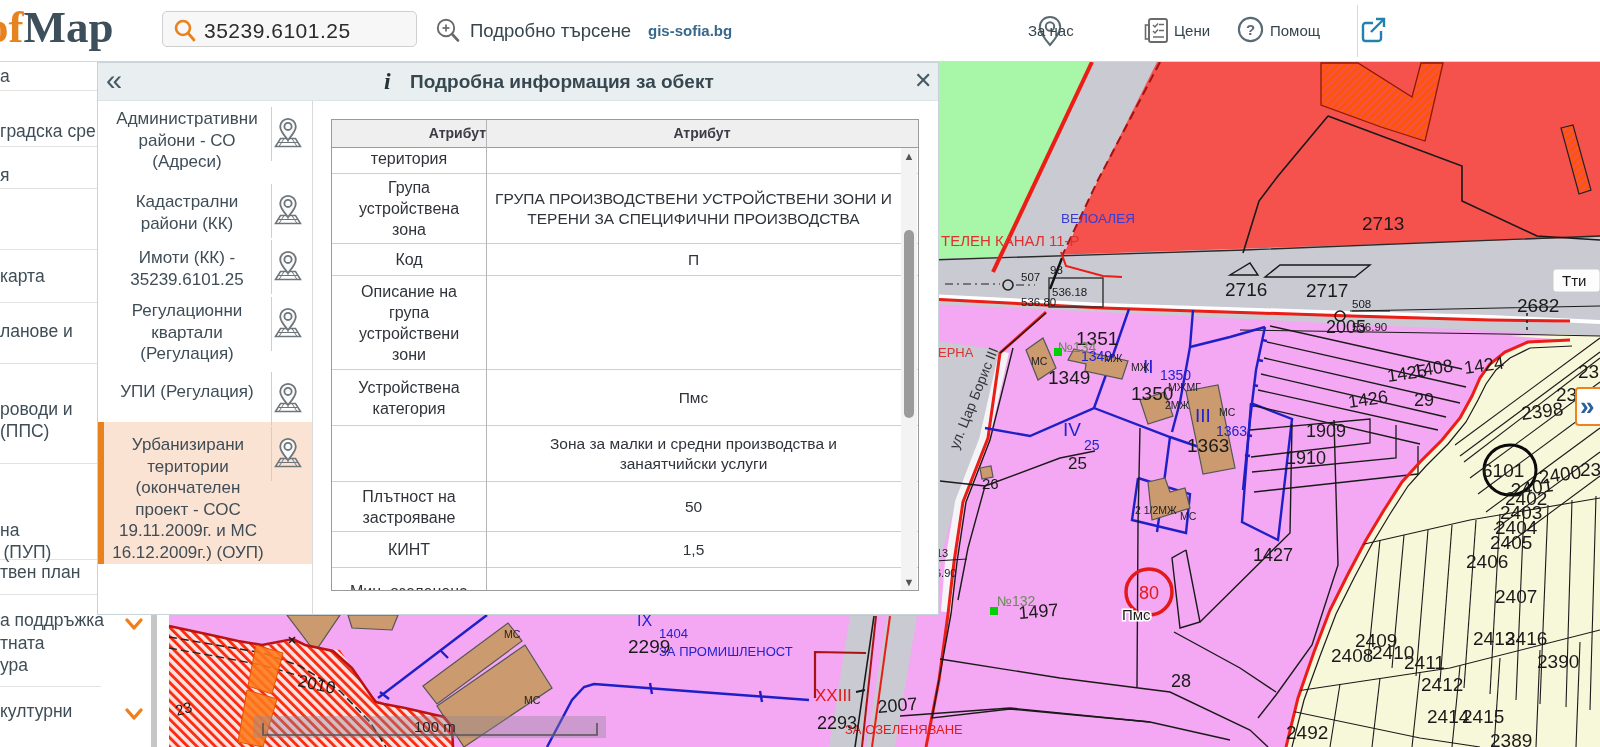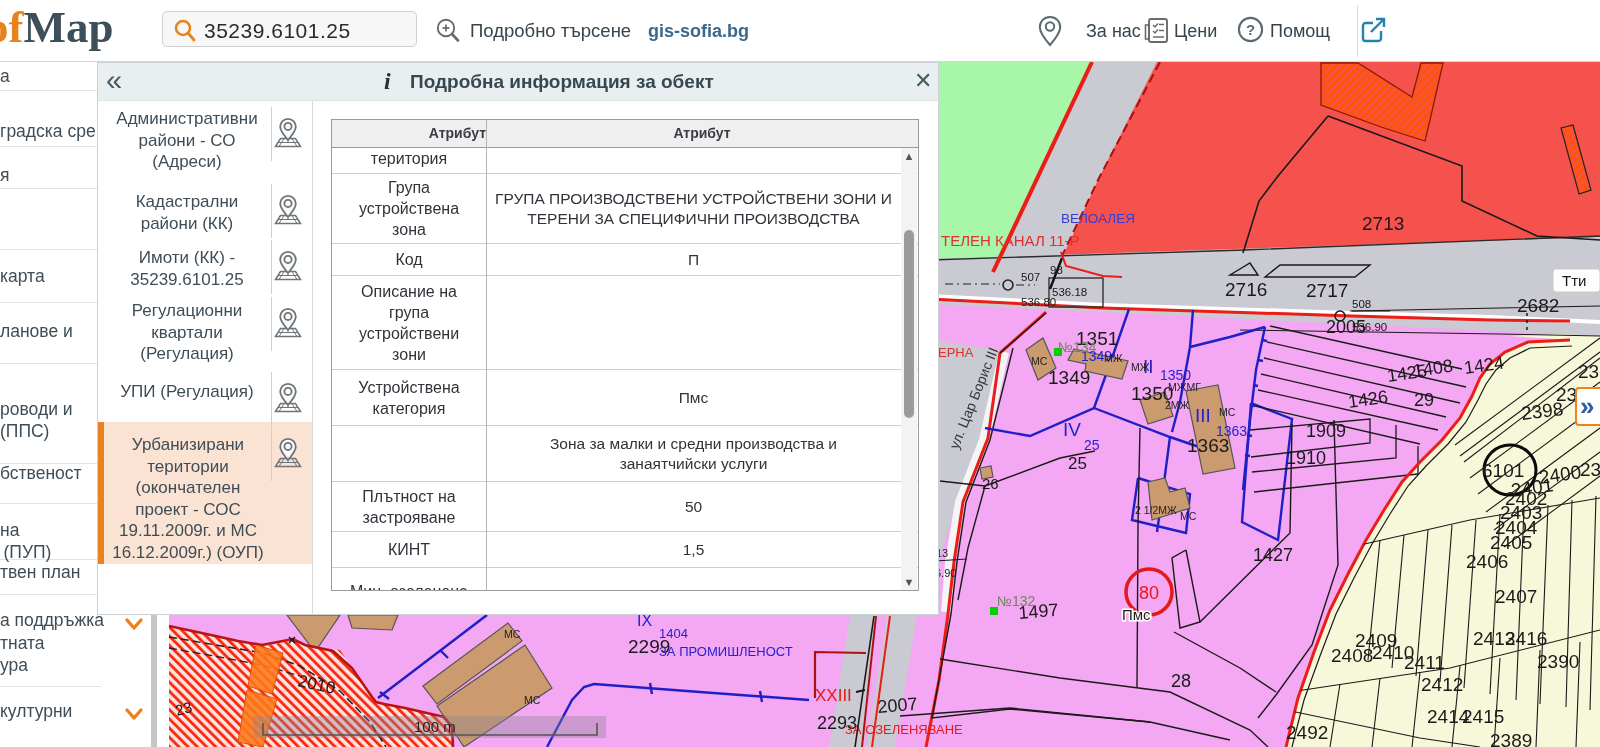--- a/index.html
+++ b/index.html
@@ -8,21 +8,21 @@
   .abs { position:absolute; }
   #stage { position:relative; width:1600px; height:747px; overflow:hidden; }
   
   #header { position:absolute; left:0; top:0; width:1600px; height:62px; background:#fff;
     border-bottom:1px solid #d6d6d6; z-index:30; }
   #logo { position:absolute; left:-39px; top:-4px; font-family:"Liberation Serif", serif;
     font-weight:bold; font-size:45px; line-height:62px; }
   #searchbox { position:absolute; left:162px; top:11px; width:255px; height:36px;
     background:#f7f7f7; border:1px solid #cfcfcf; border-radius:5px; }
   #searchbox span { position:absolute; left:41px; top:7px; font-size:21px; color:#2b2b2b; letter-spacing:.5px; }
-  .htxt { position:absolute; top:0; height:62px; line-height:62px; font-size:18px; color:#36454d; }
+  .htxt { position:absolute; top:0; height:62px; line-height:62px; font-size:15px; color:#36454d; }
   
   #sidebar { position:absolute; left:0; top:62px; width:157px; height:685px; background:#fff;
     border-right:1px solid #c9c9c9; z-index:10; }
   .sbitem { position:absolute; left:0; width:101px; border-bottom:1px solid #e2e2e2;
     color:#3f4d57; font-size:17.5px; line-height:22px; white-space:nowrap; overflow:visible; }
   .sbchev { position:absolute; left:122px; width:24px; height:24px; }
   #sbgray { position:absolute; left:151px; top:553px; width:6px; height:132px; background:#c6c6c6; }
   
   #panel { position:absolute; left:97px; top:62px; width:842px; height:553px; background:#fff;
     border:1px solid #c9d2d6; z-index:20; }
@@ -363,21 +363,21 @@
       <line x1="11" y1="7.5" x2="11" y2="14.5" stroke="#6a6a6a" stroke-width="1.7"></line>
       <line x1="7.5" y1="11" x2="14.5" y2="11" stroke="#6a6a6a" stroke-width="1.7"></line>
       <line x1="17" y1="17" x2="23" y2="23.5" stroke="#6a6a6a" stroke-width="2.6" stroke-linecap="round"></line>
     </svg>
     <div class="htxt" style="left:470px;font-size:18.5px">Подробно търсене</div>
     <div class="htxt" style="left:648px;font-weight:bold;color:#39688c">gis-sofia.bg</div>
     <svg class="abs" style="left:1038px;top:15px" width="24" height="32" viewBox="0 0 24 32">
       <path d="M12 2 C6.2 2 1.8 6.4 1.8 12.1 C1.8 17 8 25.5 12 30 C16 25.5 22.2 17 22.2 12.1 C22.2 6.4 17.8 2 12 2 Z" fill="none" stroke="#5a6b73" stroke-width="2"></path>
       <circle cx="12" cy="11.5" r="4.2" fill="none" stroke="#5a6b73" stroke-width="2"></circle>
     </svg>
-    <div class="htxt" style="left:1086px">За нас</div>
+    <div class="htxt" style="left:1028px">За нас</div>
     <svg class="abs" style="left:1143px;top:17px" width="27" height="27" viewBox="0 0 27 27">
       <rect x="6" y="2" width="18" height="23" rx="2" fill="none" stroke="#6a6a6a" stroke-width="1.9"></rect>
       <rect x="2.5" y="8" width="3.5" height="14" fill="none" stroke="#6a6a6a" stroke-width="1.6"></rect>
       <path d="M10 8 l2 2 l3 -3.4" fill="none" stroke="#6a6a6a" stroke-width="1.5"></path>
       <line x1="16" y1="7.5" x2="21" y2="7.5" stroke="#6a6a6a" stroke-width="1.5"></line>
       <path d="M10 14 l2 2 l3 -3.4" fill="none" stroke="#6a6a6a" stroke-width="1.5"></path>
       <line x1="16" y1="13.5" x2="21" y2="13.5" stroke="#6a6a6a" stroke-width="1.5"></line>
       <line x1="10" y1="20" x2="21" y2="20" stroke="#6a6a6a" stroke-width="1.5"></line>
     </svg>
     <div class="htxt" style="left:1174px">Цени</div>
@@ -395,21 +395,20 @@
   </div>
 
   <div id="sidebar">
     <div class="sbitem" style="top:0;height:29px;padding-top:3px;line-height:23px">а</div>
     <div class="sbitem" style="top:29px;height:56px;padding-top:29px">градска сре</div>
     <div class="sbitem" style="top:85px;height:42px;padding-top:17px">я</div>
     <div class="sbitem" style="top:127px;height:61px"></div>
     <div class="sbitem" style="top:188px;height:53px;padding-top:15px">карта</div>
     <div class="sbitem" style="top:241px;height:61px;padding-top:17px">ланове и</div>
     <div class="sbitem" style="top:320px;height:82px;padding-top:16px">роводи и<br>(ППС)</div>
-    <div class="sbitem" style="top:384px;height:58px;padding-top:16px">бственост</div>
     <div class="sbitem" style="top:442px;height:56px;padding-top:15px">на<br> (ПУП)</div>
     <div class="sbitem" style="top:498px;height:35px;padding-top:1px">твен план</div>
     <div class="sbitem" style="top:533px;height:92px;padding-top:14px;line-height:22.5px">а поддръжка<br>тната<br>ура</div>
     <div class="sbitem" style="top:625px;height:60px;padding-top:13px;border-bottom:none">културни</div>
     <svg class="sbchev" style="top:550px" viewBox="0 0 24 24">
         <path d="M5 8 l7 8 l7 -8" fill="none" stroke="#ef7f1b" stroke-width="3.4" stroke-linecap="round" stroke-linejoin="round"></path>
       </svg>
     <svg class="sbchev" style="top:640px" viewBox="0 0 24 24">
         <path d="M5 8 l7 8 l7 -8" fill="none" stroke="#ef7f1b" stroke-width="3.4" stroke-linecap="round" stroke-linejoin="round"></path>
       </svg>

